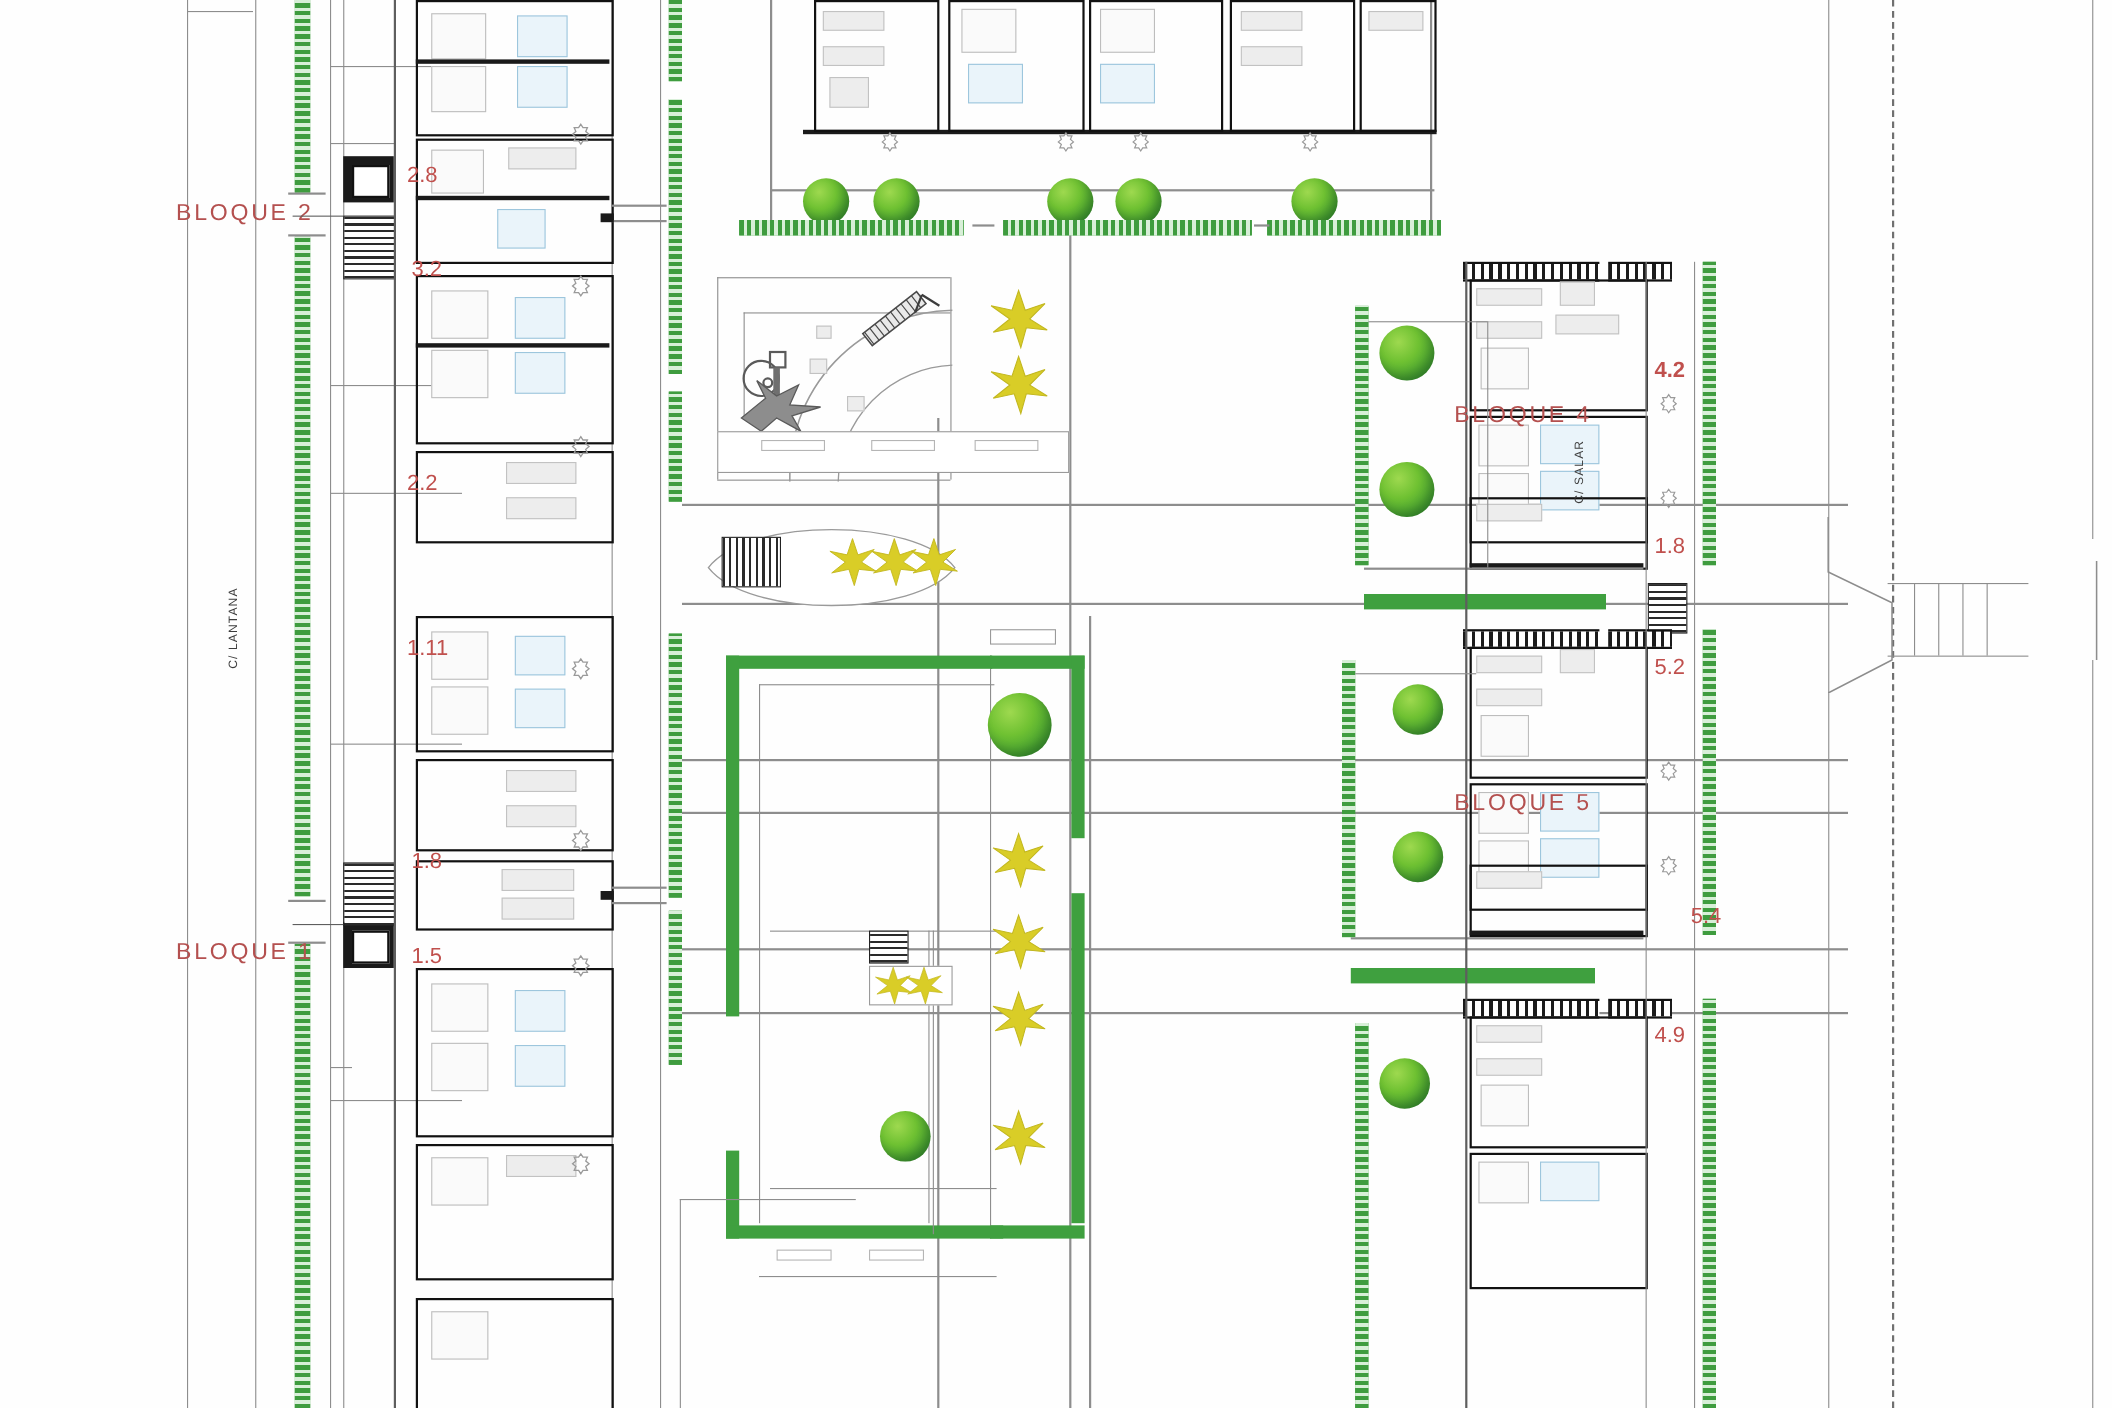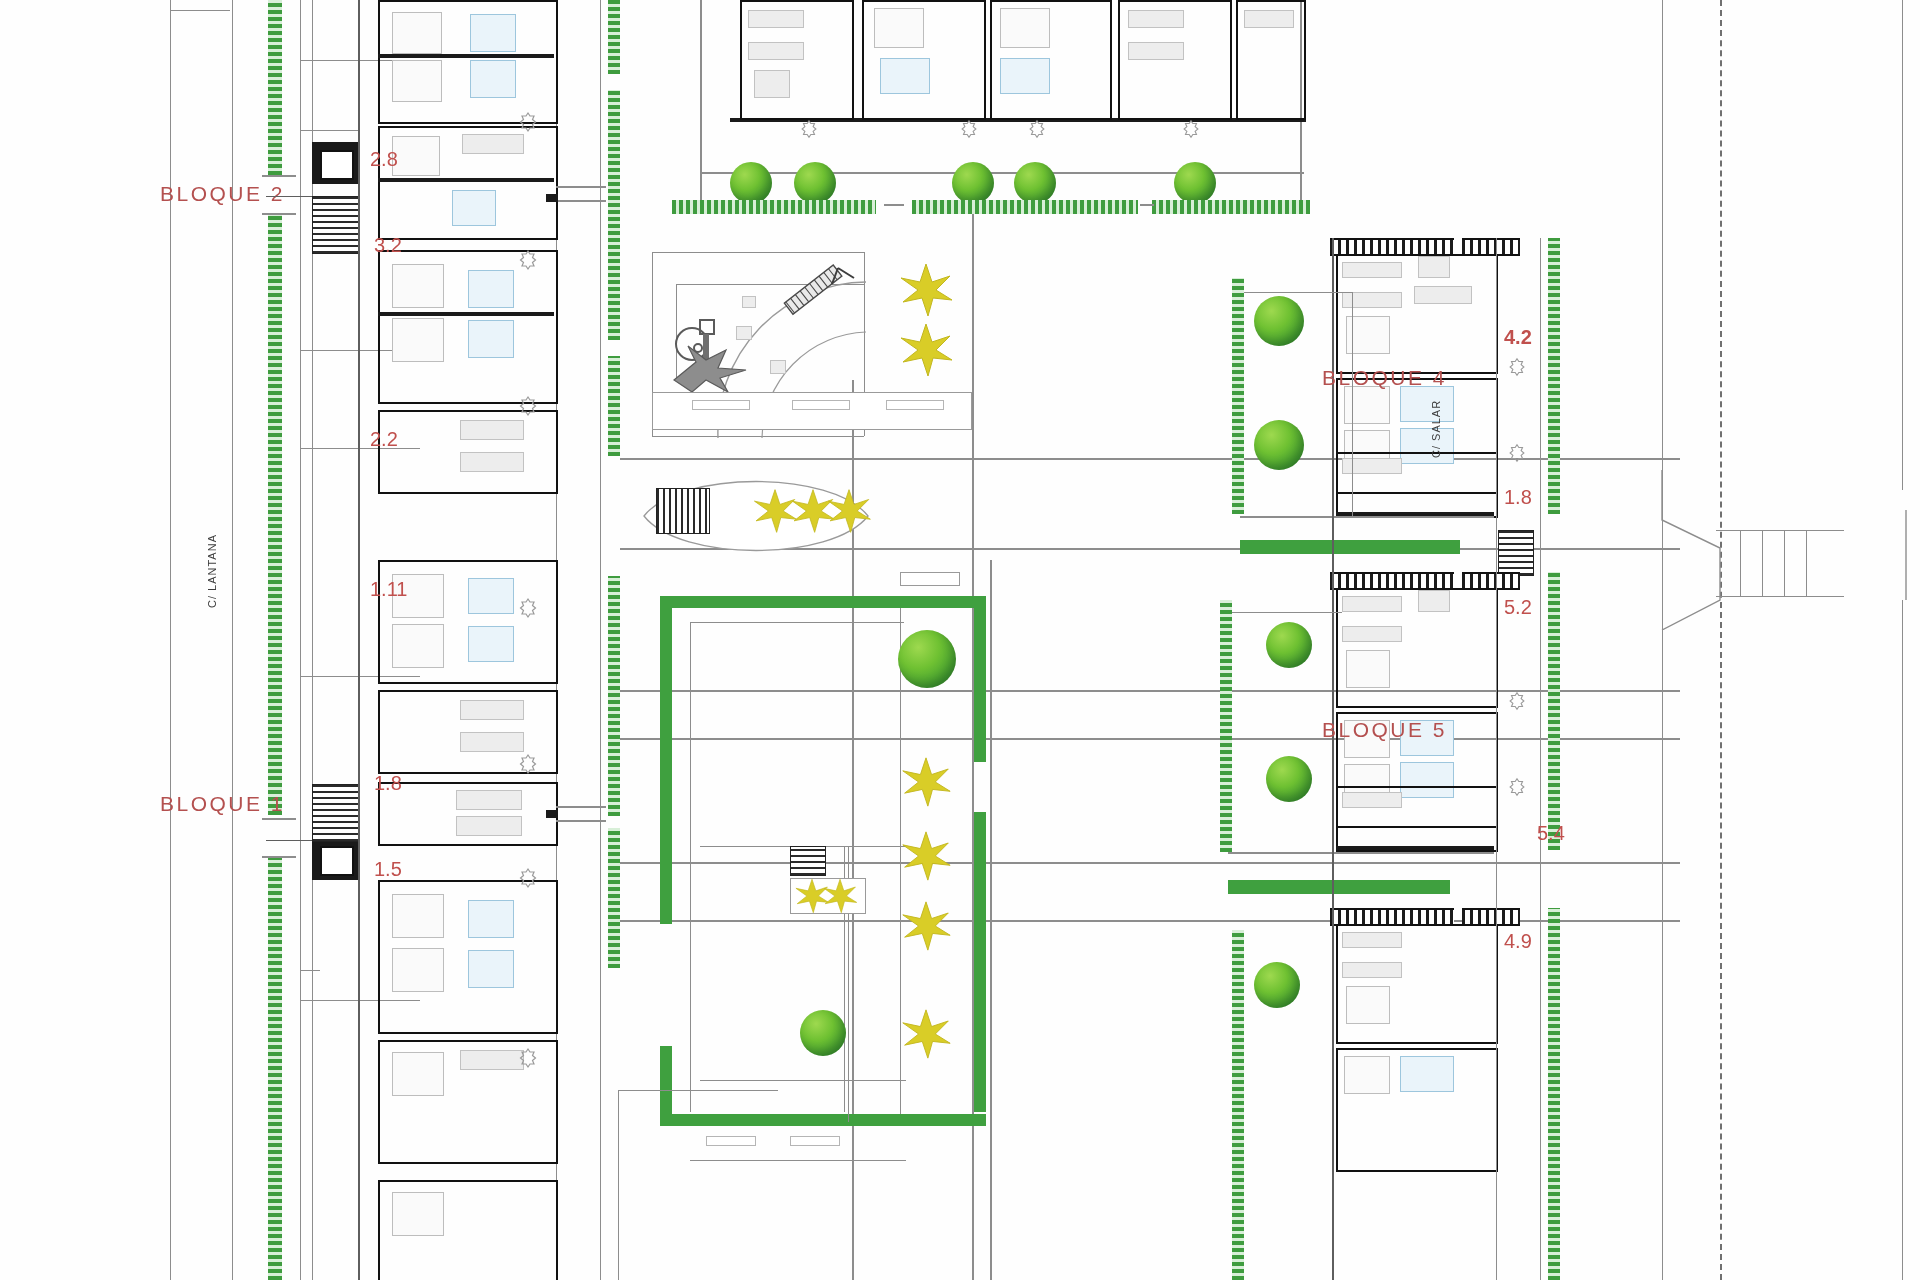--- a/index.html
+++ b/index.html
@@ -466,21 +466,21 @@
 
   <div class="ln" style="left:1716px;top:530px;width:128px;height:1px;"></div>
   <div class="ln" style="left:1716px;top:596px;width:128px;height:1px;"></div>
   <div class="ln" style="left:1740px;top:530px;width:1px;height:66px;"></div>
   <div class="ln" style="left:1762px;top:530px;width:1px;height:66px;"></div>
   <div class="ln" style="left:1784px;top:530px;width:1px;height:66px;"></div>
   <div class="ln" style="left:1806px;top:530px;width:1px;height:66px;"></div>
 
   <div class="blabel" style="left:160px;top:182px;">BLOQUE 2</div>
   <div class="ln2" style="left:266px;top:196px;width:46px;height:1px;"></div>
-  <div class="blabel" style="left:160px;top:792px;">BLOQUE 1</div>
+  <div class="blabel" style="left:160px;top:854px;">BLOQUE 1</div>
   <div class="ln2" style="left:266px;top:840px;width:46px;height:1px;"></div>
   <div class="blabel" style="left:1322px;top:366px;">BLOQUE  4</div>
   <div class="blabel" style="left:1322px;top:718px;">BLOQUE  5</div>
 
   <div class="ulabel" style="left:370px;top:148px;">2.8</div>
   <div class="ulabel" style="left:374px;top:234px;">3.2</div>
   <div class="ulabel" style="left:370px;top:428px;">2.2</div>
   <div class="ulabel" style="left:370px;top:578px;">1.11</div>
   <div class="ulabel" style="left:374px;top:772px;">1.8</div>
   <div class="ulabel" style="left:374px;top:858px;">1.5</div>

